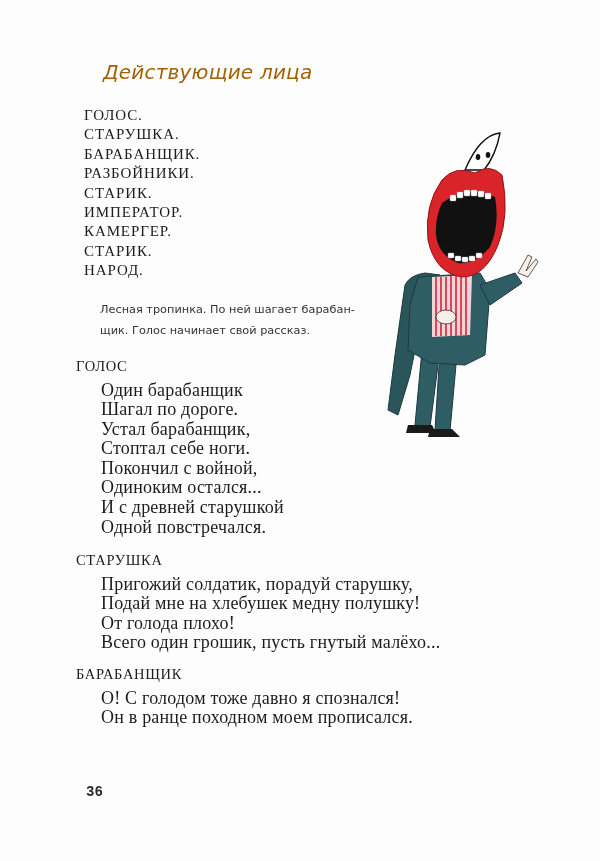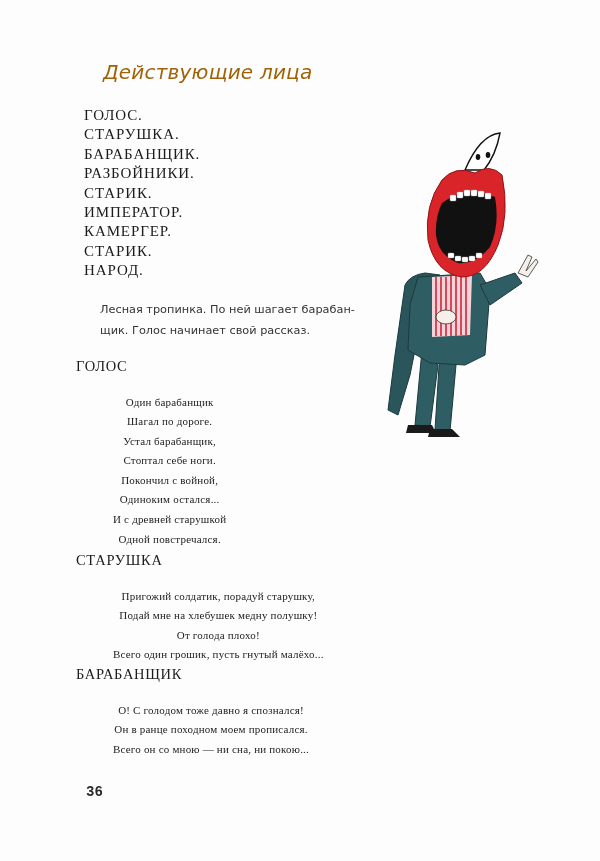--- a/index.html
+++ b/index.html
@@ -45,26 +45,25 @@
       left: 76px;
       font-family: "Liberation Serif", serif;
       color: #1c1c1c;
     }
     .speaker {
       font-size: 14.5px;
       letter-spacing: 0.7px;
       line-height: 19.5px;
     }
     .lines {
-      margin: 16px; padding: 0 0 0 21px;
+      margin: 4px; padding: 0 0 0 21px;
       list-style: none;
-      font-size: 11px;
+      font-size: 18px;
       line-height: 19.6px;
       letter-spacing: 0.2px;
-      text-align: center;
     }
     .lines li { white-space: nowrap; }
     #speech-golos { top: 357px; }
     #speech-starushka { top: 551px; }
     #speech-barabanshik { top: 665px; }
     .page-number {
       position: absolute;
       left: 86px; top: 784px;
       font-family: Liberation Mono, monospace;
       font-weight: bold;
@@ -122,21 +121,20 @@
     <li>От голода плохо!</li>
     <li>Всего один грошик, пусть гнутый малёхо...</li>
   </ul>
 </div>
 
 <div class="speech" id="speech-barabanshik">
   <div class="speaker">БАРАБАНЩИК</div>
   <ul class="lines">
     <li>О! С голодом тоже давно я спознался!</li>
     <li>Он в ранце походном моем прописался.</li>
-    <li>Всего он со мною — ни сна, ни покою...</li>
   </ul>
 </div>
 
 <div class="illustration">
   <svg width="180" height="330" viewBox="0 0 180 330" xmlns="http://www.w3.org/2000/svg">
 
     <path d="M25 160 Q30 150 45 148 L60 150 L40 200 L30 250 L18 290 L8 285 L15 230 Z" fill="#2a555b" stroke="#1c3a3e" stroke-width="1"></path>
 
     <path d="M42 225 L35 300 L50 302 L58 240 Z" fill="#2e5d63" stroke="#1c3a3e" stroke-width="1"></path>
     <path d="M60 225 L55 305 L70 306 L76 240 Z" fill="#2e5d63" stroke="#1c3a3e" stroke-width="1"></path>

